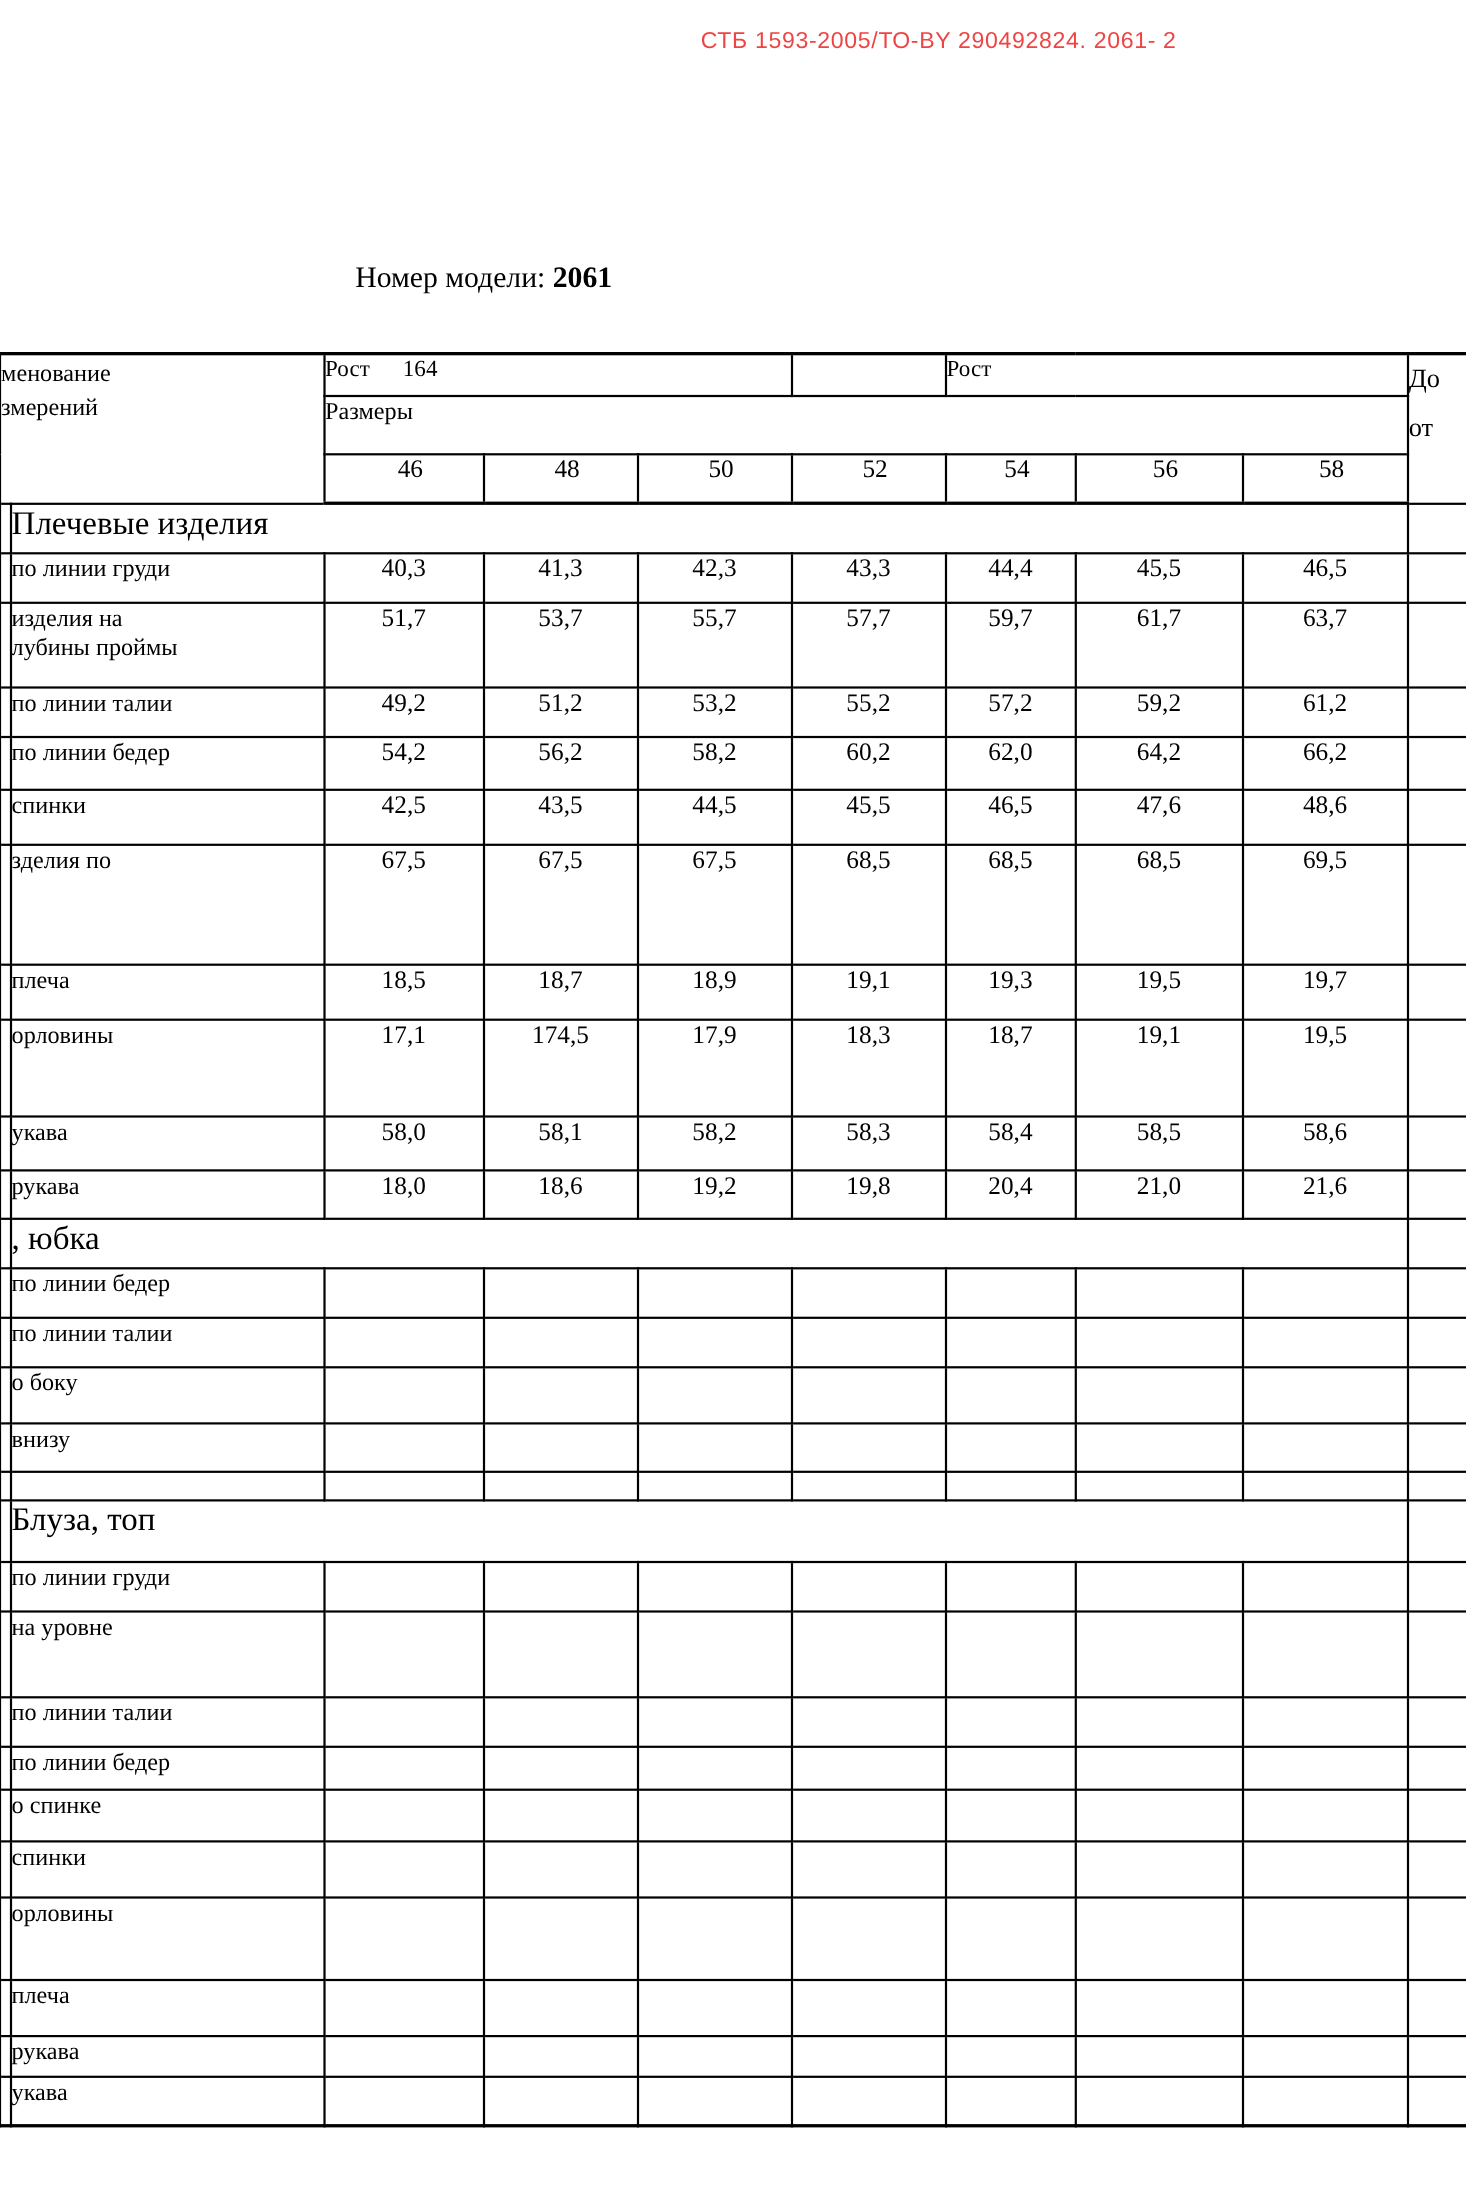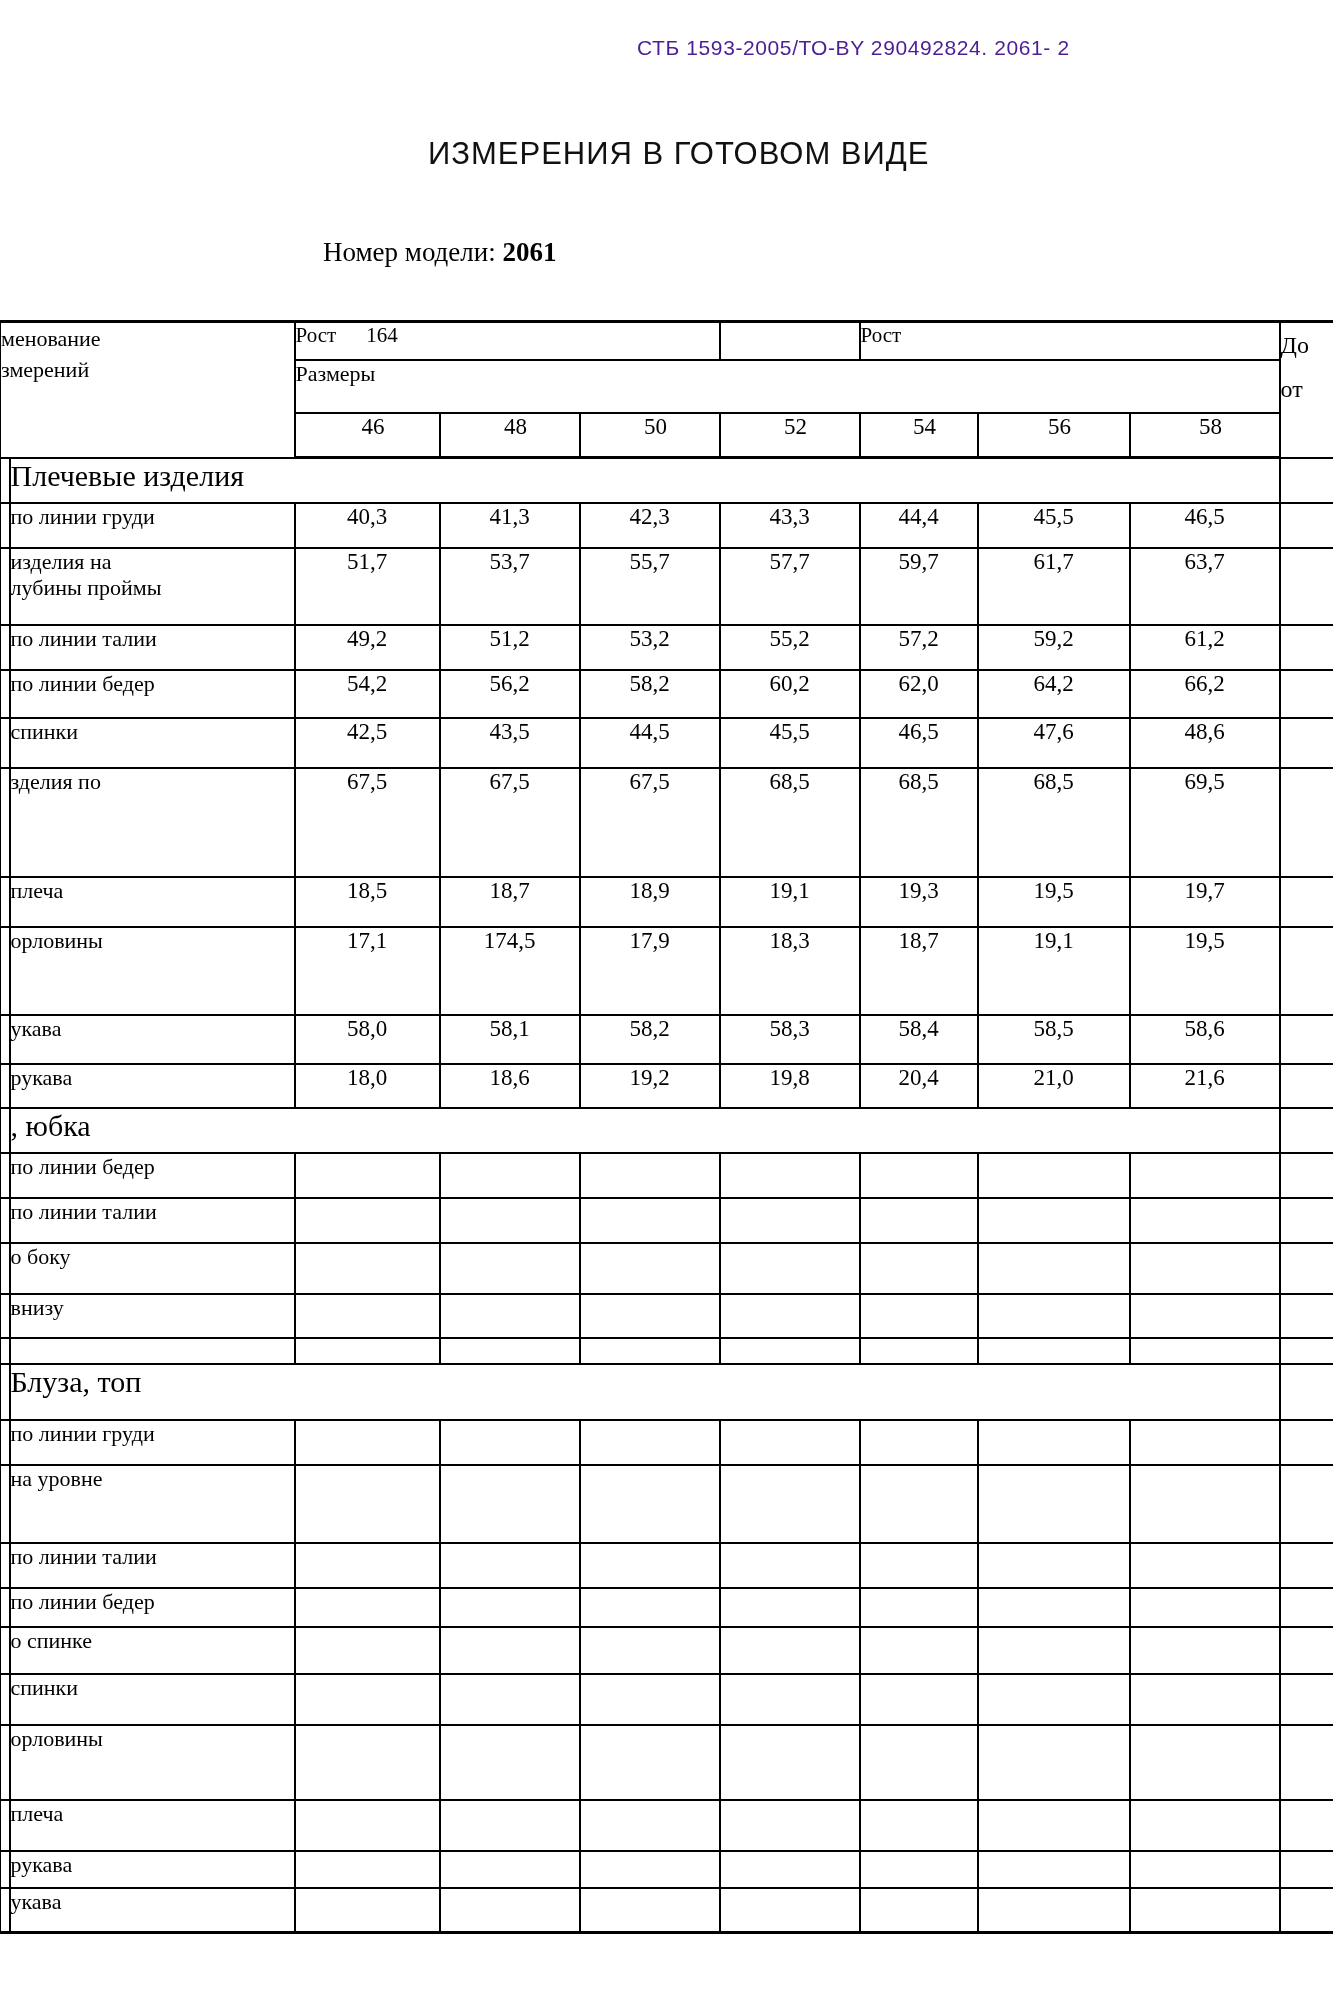--- a/index.html
+++ b/index.html
@@ -2,23 +2,23 @@
 <html><head>
 <meta charset="utf-8">
 <style>
   html,body{margin:0;padding:0;background:#ffffff;}
   #viewport{
     position:relative;width:1333px;height:2000px;overflow:hidden;
     background:#ffffff;color:#000;
     font-family:"Liberation Serif",serif;
   }
   .doc-header{
-    position:absolute;top:36px;left:637px;
+    position:absolute;top:26px;left:637px;
     font-family:"Liberation Sans",sans-serif;
-    font-size:21px;letter-spacing:.6px;white-space:nowrap;color:#4c1d95;
+    font-size:21px;letter-spacing:.6px;white-space:nowrap;color:#ef4444;
   }
   .title{
     position:absolute;top:136px;left:428px;
     font-family:"Liberation Sans",sans-serif;
     font-size:31px;letter-spacing:1px;white-space:nowrap;color:#111;
   }
   .model-line1{position:absolute;top:192px;left:320px;font-size:27px;white-space:nowrap;}
   .model-line2{position:absolute;top:237px;left:323px;font-size:27px;white-space:nowrap;}
   .model-number{font-weight:bold;}
 
@@ -42,21 +42,20 @@
   td.val{font-size:23px;text-align:center;padding-top:7px;}
   td.stub{border-left:3px solid #000;}
 </style>
 </head>
 <body>
 
 <div id="viewport">
 
   <div class="doc-header">СТБ 1593-2005/ТО-BY 290492824. 2061- 2</div>
 
-  <div class="title">ИЗМЕРЕНИЯ В ГОТОВОМ ВИДЕ</div>
 
 
   <div class="model-line2"><span>Номер модели:</span> <span class="model-number">2061</span></div>
 
   <table class="meas">
     <colgroup>
       <col style="width:10px">
         <col style="width:285px">
       <col style="width:145px">
         <col style="width:140px">

